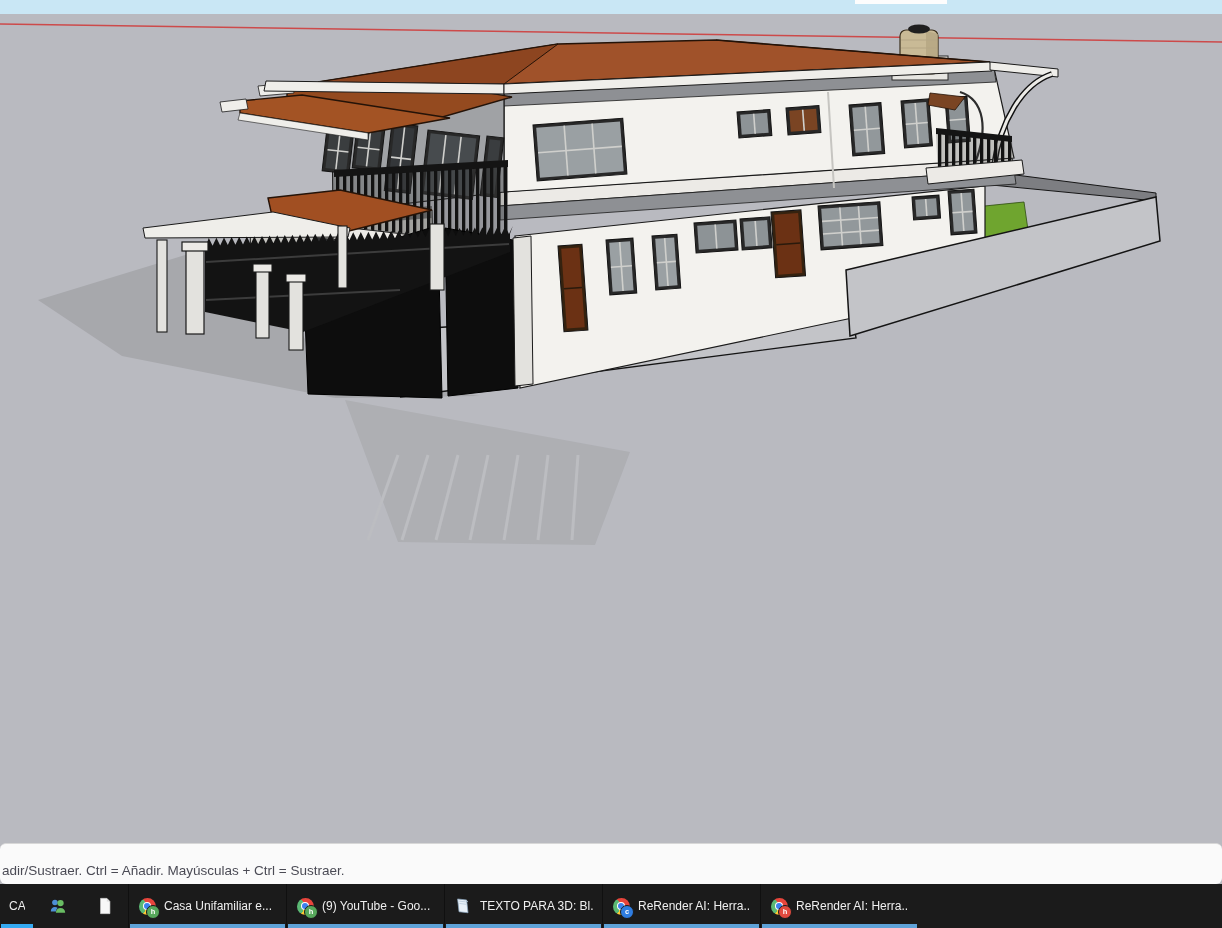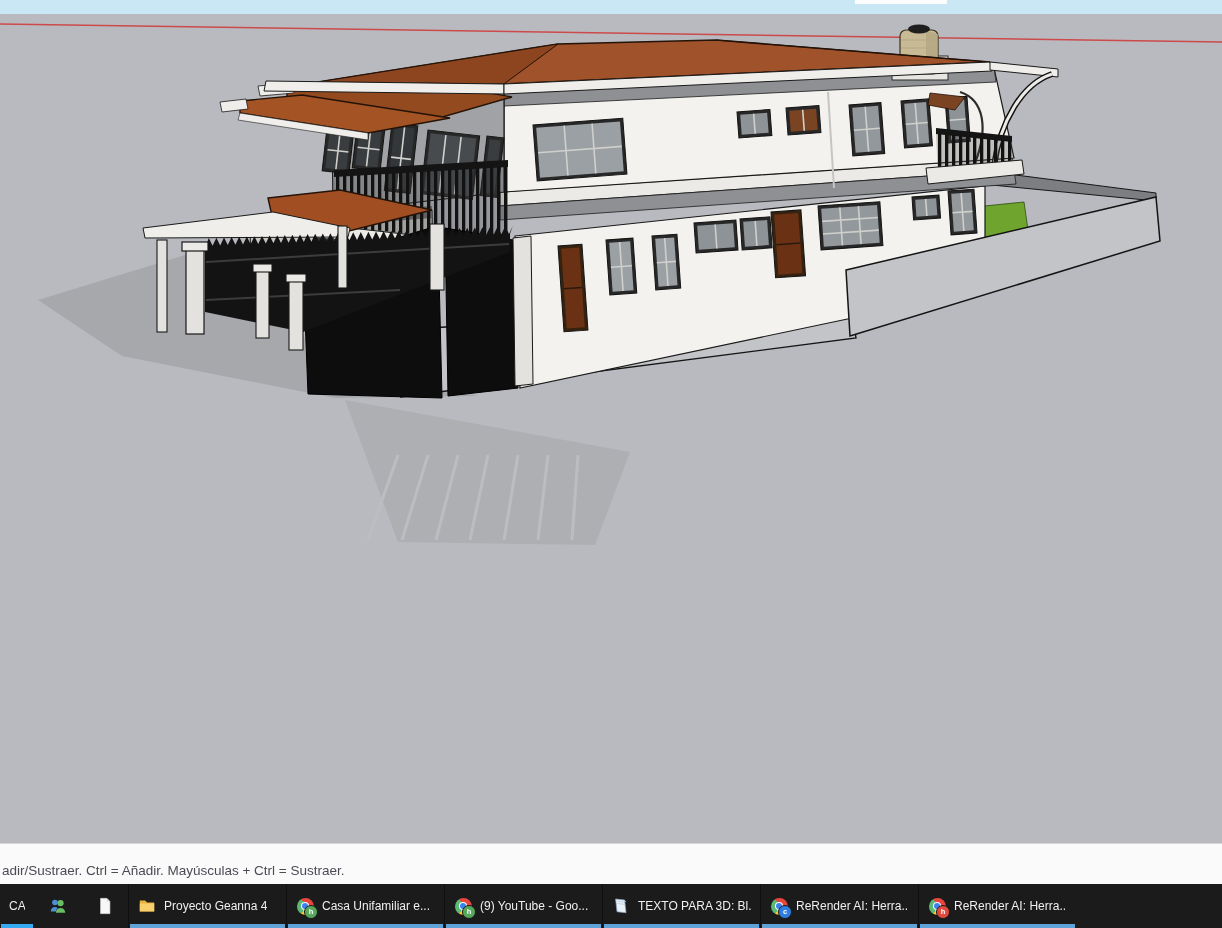--- a/index.html
+++ b/index.html
@@ -10,21 +10,21 @@
     --c-tank:#c9ba96; --c-taskbar-bg:#1b1b1b; --c-taskbar-text:#efefef;
     --c-underline:#5ea2d8; --c-underline-active:#35aaf2;
     --c-statusbar-bg:#fafafa; --c-statusbar-text:#4b4b55;
   }
   html,body{margin:0;padding:0;background:#333;font-family:"Liberation Sans",sans-serif;}
   .screen{position:relative;width:1222px;height:928px;overflow:hidden;background:var(--c-ground);}
   .viewport{position:absolute;top:0;left:0;width:1222px;height:843px;}
   .viewport svg{display:block;}
   .statusbar{position:absolute;top:843px;left:0;width:1222px;height:41px;background:var(--c-statusbar-bg);
     border-top:1px solid #d7d7d7;box-sizing:border-box;display:flex;align-items:flex-end;
-    padding:0 0 6px 2px;color:var(--c-statusbar-text);font-size:13.5px;}
+    padding:0 0 6px 2px;color:var(--c-statusbar-text);font-size:13.5px;border-radius:6px;}
   .taskbar{position:absolute;top:884px;left:0;width:1222px;height:44px;background:var(--c-taskbar-bg);
     display:flex;align-items:stretch;overflow:hidden;}
   .tb-btn{position:relative;display:flex;align-items:center;gap:8px;padding:0 9px;
     color:var(--c-taskbar-text);font-size:12px;flex:none;box-sizing:border-box;cursor:default;}
   .tb-btn.running::after{content:"";position:absolute;left:1px;right:1px;bottom:0;height:4px;
     background:var(--c-underline);}
   .tb-btn.active::after{background:var(--c-underline-active);}
   .tb-partial{width:34px;overflow:hidden;}
   .tb-pinned{width:47px;justify-content:center;}
   .tb-app{width:158px;border-left:1px solid #101010;}
@@ -308,29 +308,20 @@
       <div class="tb-btn tb-pinned">
         <span class="tb-ic">
           <svg viewBox="0 0 20 20">
             <path d="M5 1.5h7l3.5 3.5v13.5H5z" fill="#f7f7f7" stroke="#c9c9c9" stroke-width="0.7"></path>
             <path d="M12 1.5l3.5 3.5H12z" fill="#dcdcdc"></path>
           </svg>
         </span>
       </div>
       <div class="tb-btn tb-app running">
         <span class="tb-ic">
-          <svg viewBox="0 0 20 20">
-            <path d="M2 4h6l2 2h8v10H2z" fill="#e8b33c"></path>
-            <path d="M2 7.2h16V16H2z" fill="#f7cf6b"></path>
-          </svg>
-        </span>
-        <span class="tb-label">Proyecto Geanna 4</span>
-      </div>
-      <div class="tb-btn tb-app running">
-        <span class="tb-ic">
           <span class="chrome-icon"></span>
           <span class="tb-badge" style="background: rgb(87, 168, 92);">h</span>
         </span>
         <span class="tb-label">Casa Unifamiliar e...</span>
       </div>
       <div class="tb-btn tb-app running">
         <span class="tb-ic">
           <span class="chrome-icon"></span>
           <span class="tb-badge" style="background: rgb(87, 168, 92);">h</span>
         </span>

